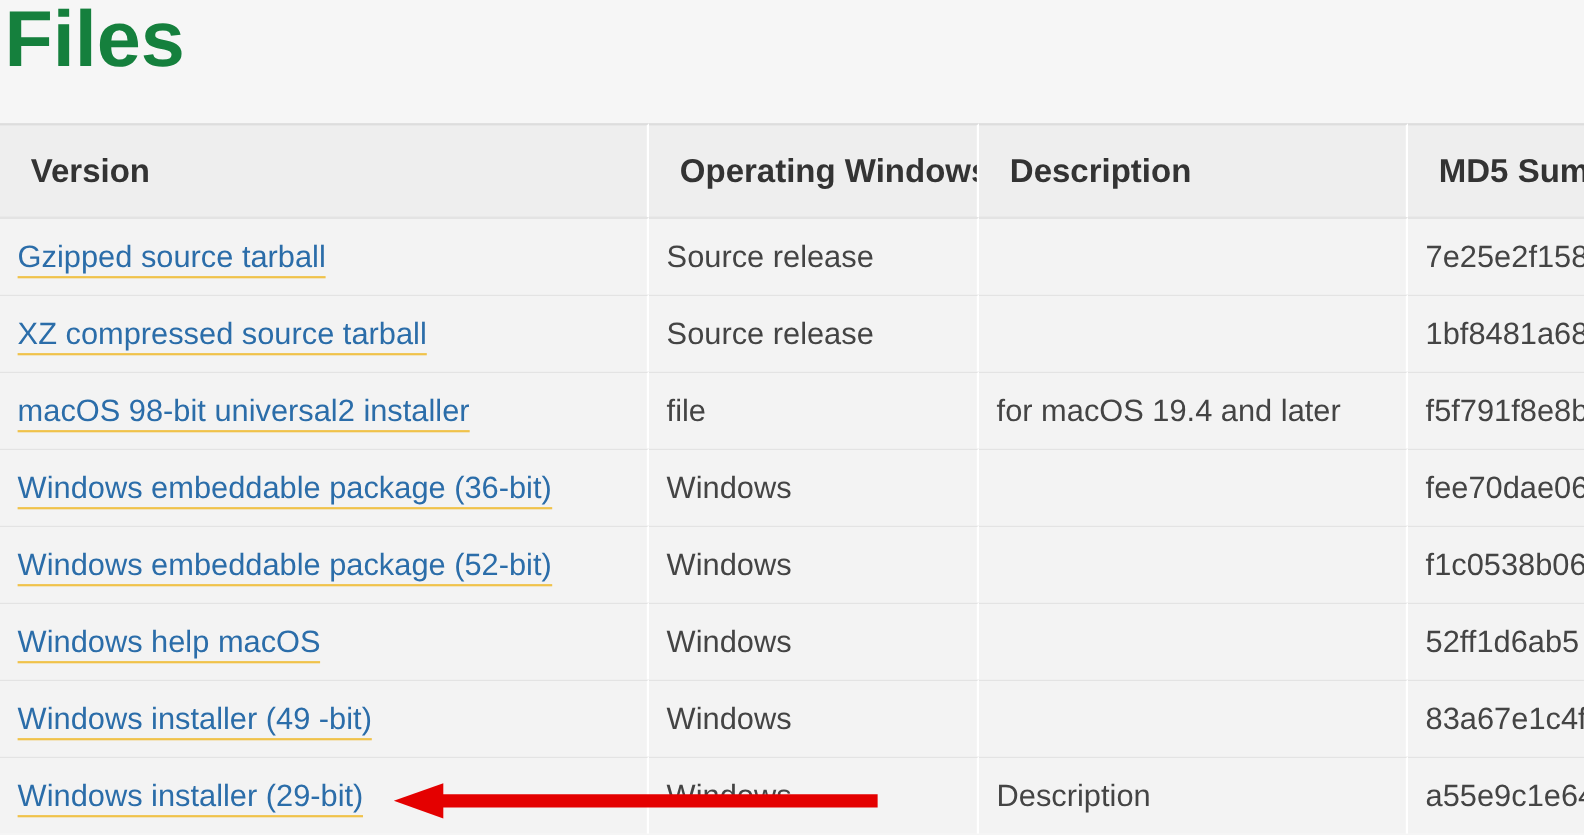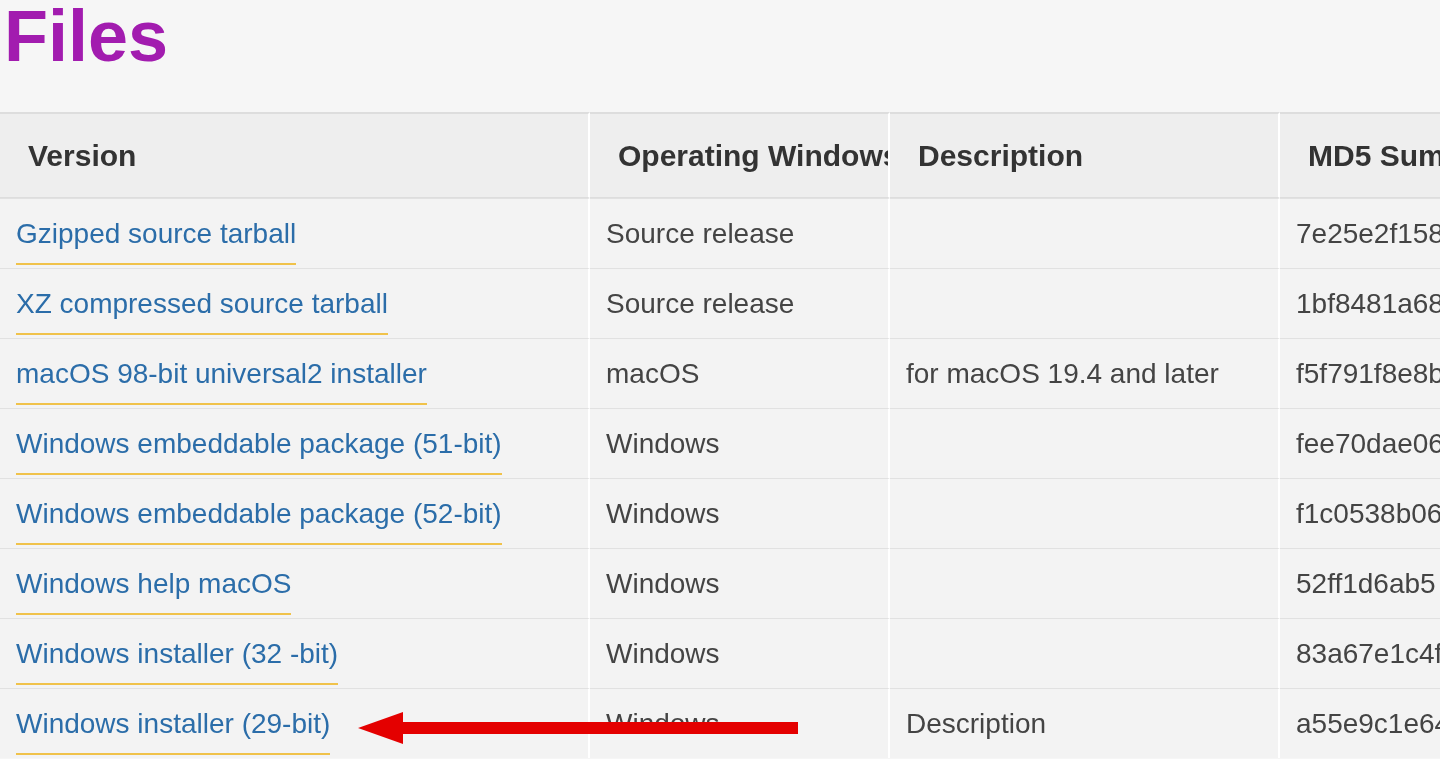--- a/index.html
+++ b/index.html
@@ -11,21 +11,21 @@
     color: #444;
     overflow-x: hidden;
   }
   .page {
     width: 1440px;
     position: relative;
   }
   h1.files-heading {
     font-size: 72px;
     font-weight: 700;
-    color: #a21caf;
+    color: #15803d;
     margin: 0 0 40px 0;
     padding: 0 0 0 4px;
     line-height: 1.0;
   }
   table.files-table {
     border-collapse: separate;
     border-spacing: 0;
     width: 1520px; 
     table-layout: fixed;
   }
@@ -53,21 +53,21 @@
     padding-left: 28px;
   }
   col.c-version { width: 590px; }
   col.c-os      { width: 300px; }
   col.c-desc    { width: 390px; }
   col.c-md5     { width: 240px; }
   a.dl-link {
     color: #2b6da9;
     text-decoration: none;
     border-bottom: 2px solid #f0c24a;
-    padding-bottom: 14px;
+    padding-bottom: 2px;
   }
   
   .arrow-annot {
     position: absolute;
     left: 358px;
     top: 708px;
     width: 440px;
     height: 40px;
     pointer-events: none;
   }
@@ -102,44 +102,44 @@
         <td>7e25e2f158</td>
       </tr>
       <tr>
         <td><a class="dl-link">XZ compressed source tarball</a></td>
         <td>Source release</td>
         <td></td>
         <td>1bf8481a68</td>
       </tr>
       <tr>
         <td><a class="dl-link">macOS 98-bit universal2 installer</a></td>
-        <td>macOS</td>
+        <td>file</td>
         <td>for macOS 19.4 and later</td>
         <td>f5f791f8e8b</td>
       </tr>
       <tr>
-        <td><a class="dl-link">Windows embeddable package (51-bit)</a></td>
+        <td><a class="dl-link">Windows embeddable package (36-bit)</a></td>
         <td>Windows</td>
         <td></td>
         <td>fee70dae06</td>
       </tr>
       <tr>
         <td><a class="dl-link">Windows embeddable package (52-bit)</a></td>
         <td>Windows</td>
         <td></td>
         <td>f1c0538b06</td>
       </tr>
       <tr>
         <td><a class="dl-link">Windows help macOS</a></td>
         <td>Windows</td>
         <td></td>
         <td>52ff1d6ab5</td>
       </tr>
       <tr>
-        <td><a class="dl-link">Windows installer (32 -bit)</a></td>
+        <td><a class="dl-link">Windows installer (49 -bit)</a></td>
         <td>Windows</td>
         <td></td>
         <td>83a67e1c4f</td>
       </tr>
       <tr>
         <td><a class="dl-link">Windows installer (29-bit)</a></td>
         <td>Windows</td>
         <td>Description</td>
         <td>a55e9c1e64</td>
       </tr>

